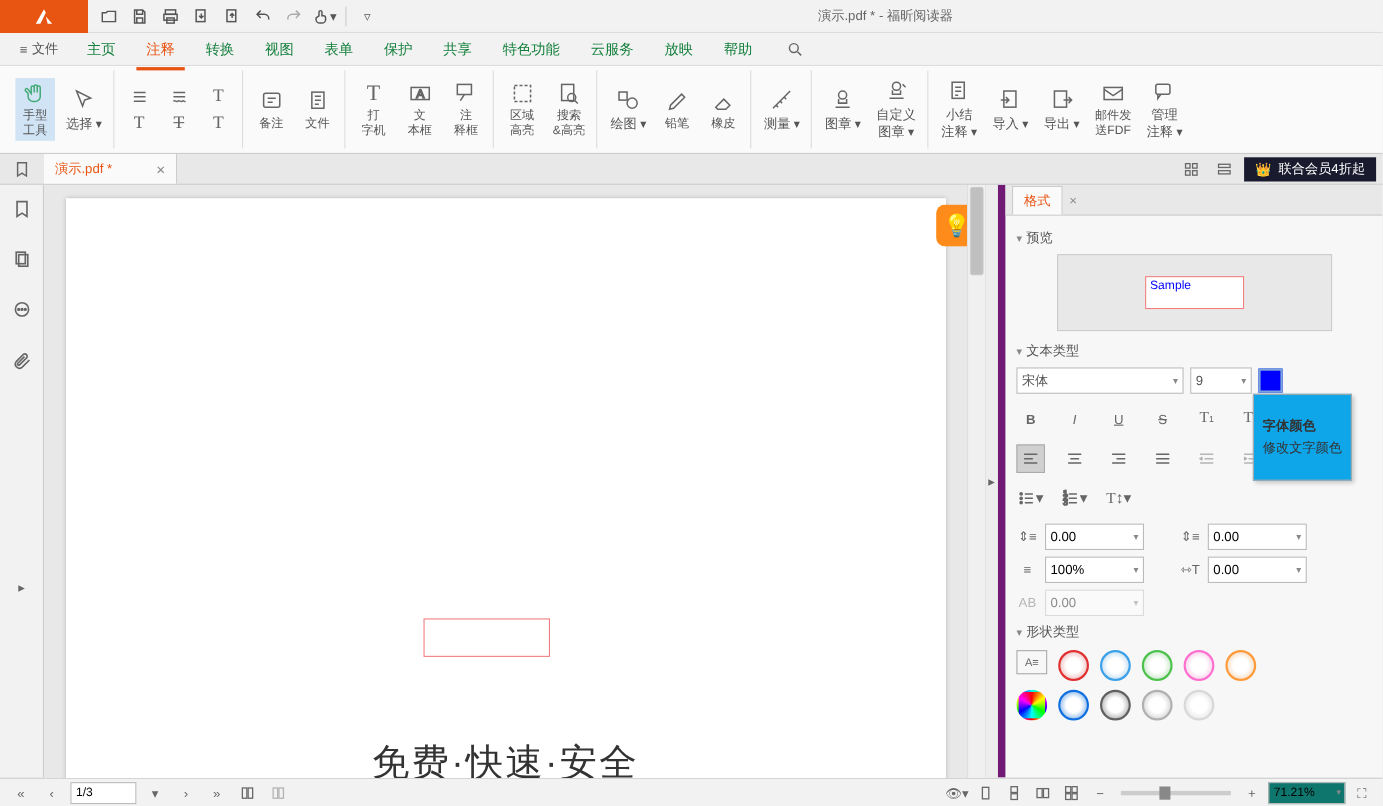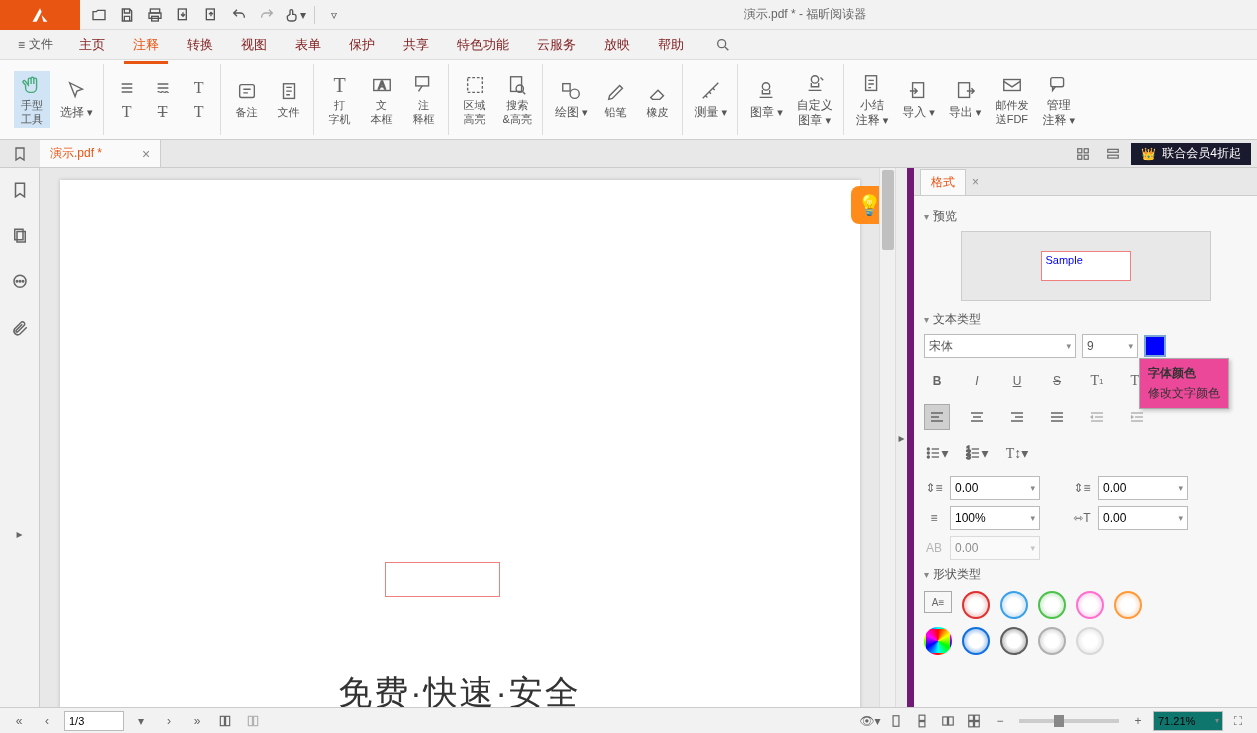--- a/index.html
+++ b/index.html
@@ -8,21 +8,21 @@
 .logo{width:80px;height:30px;background:#e85412;display:flex;align-items:center;justify-content:center}
 .logo svg{width:20px;height:20px}
 .qat{display:flex;align-items:center;gap:2px;padding:0 6px}
 .qat-btn{width:26px;height:26px;display:flex;align-items:center;justify-content:center;cursor:pointer;color:#555}
 .qat-sep{width:1px;height:18px;background:#ccc;margin:0 4px}
 .title-center{flex:1;text-align:center;color:#666;font-size:12px}
 .title-right{display:flex;align-items:center;gap:4px;padding-right:6px}
 .win-btn{width:32px;height:26px;display:flex;align-items:center;justify-content:center;cursor:pointer;color:#555}
 .menubar{height:30px;background:#f2f2f2;display:flex;align-items:center;padding:0 10px;gap:4px;border-bottom:1px solid #ddd}
 .file-menu{display:flex;align-items:center;gap:4px;padding:4px 8px;cursor:pointer;color:#555}
-.menu-tab{padding:4px 14px;cursor:pointer;color:#7f1d1d;font-size:13px;position:relative}
+.menu-tab{padding:4px 14px;cursor:pointer;color:#15803d;font-size:13px;position:relative}
 .menu-tab.active{color:#e85412}
 .menu-tab.active::after{content:"";position:absolute;bottom:-6px;left:10%;width:80%;height:3px;background:#e85412}
 .search-btn{width:26px;height:26px;display:flex;align-items:center;justify-content:center;cursor:pointer;color:#666;margin-left:8px}
 .ribbon{height:80px;background:#fafafa;border-bottom:1px solid #ccc;display:flex;align-items:stretch;padding:4px 8px;gap:2px;overflow:hidden}
 .r-group{display:flex;align-items:center;gap:6px;padding:0 6px;border-right:1px solid #ddd}
 .r-group:last-child{border-right:none}
 .r-btn{display:flex;flex-direction:column;align-items:center;justify-content:center;gap:2px;padding:2px 4px;cursor:pointer;min-width:36px}
 .r-btn.active{background:#d0e4f5}
 .r-ico{width:24px;height:24px;display:flex;align-items:center;justify-content:center;color:#666}
 .r-label{font-size:11px;color:#555;text-align:center;line-height:1.2;white-space:pre-line}
@@ -65,21 +65,21 @@
 .color-sw{width:22px;height:22px;border:2px solid #7aa7d9;background:#0000ff;cursor:pointer}
 .fmt-row{display:flex;gap:14px;margin:10px 0}
 .fmt-btn{width:26px;height:26px;display:flex;align-items:center;justify-content:center;cursor:pointer;color:#666;font-size:14px;font-family:serif}
 .fmt-btn.sel{background:#d0d0d0;border:1px solid #aaa}
 .spin{width:90px;height:24px;border:1px solid #bbb;background:#fff;display:flex;align-items:center;padding:0 4px;font-size:12px;position:relative}
 .spin::after{content:"▾";position:absolute;right:4px;color:#888;font-size:9px}
 .sp-ico{width:20px;height:20px;color:#666;display:flex;align-items:center;justify-content:center}
 .shape-row{display:flex;gap:10px;margin:8px 0}
 .shape-btn{width:28px;height:28px;border-radius:50%;border:2px solid;cursor:pointer}
 .shape-text{width:28px;height:22px;border:1px solid #aaa;display:flex;align-items:center;justify-content:center;font-size:10px;color:#666;cursor:pointer}
-.tooltip{position:absolute;background:#ec4899;border:1px solid #aaa;padding:6px 8px;font-size:12px;color:#333;z-index:100;box-shadow:2px 2px 4px rgba(0,0,0,0.2)}
+.tooltip{position:absolute;background:#0ea5e9;border:1px solid #aaa;padding:20px 8px;font-size:12px;color:#333;z-index:100;box-shadow:2px 2px 4px rgba(0,0,0,0.2)}
 .tooltip-title{font-weight:bold;margin-bottom:3px}
 .statusbar{height:26px;background:#f2f2f2;border-top:1px solid #ccc;display:flex;align-items:center;padding:0 8px;gap:6px}
 .sb-btn{width:22px;height:22px;display:flex;align-items:center;justify-content:center;cursor:pointer;color:#666}
 .page-input{width:60px;height:20px;border:1px solid #bbb;background:#fff;padding:0 4px;font-size:11px;display:flex;align-items:center}
 .sb-right{margin-left:auto;display:flex;align-items:center;gap:4px}
 .zoom-slider{width:100px;height:4px;background:#ccc;position:relative;margin:0 4px}
 .zoom-thumb{position:absolute;top:-4px;left:35%;width:10px;height:12px;background:#888}
 .zoom-combo{width:70px;height:20px;border:1px solid #bbb;background:#0f766e;font-size:11px;padding:0 4px;display:flex;align-items:center;position:relative}
 .zoom-combo::after{content:"▾";position:absolute;right:3px;font-size:8px;color:#888}
 .disabled{opacity:.45}

